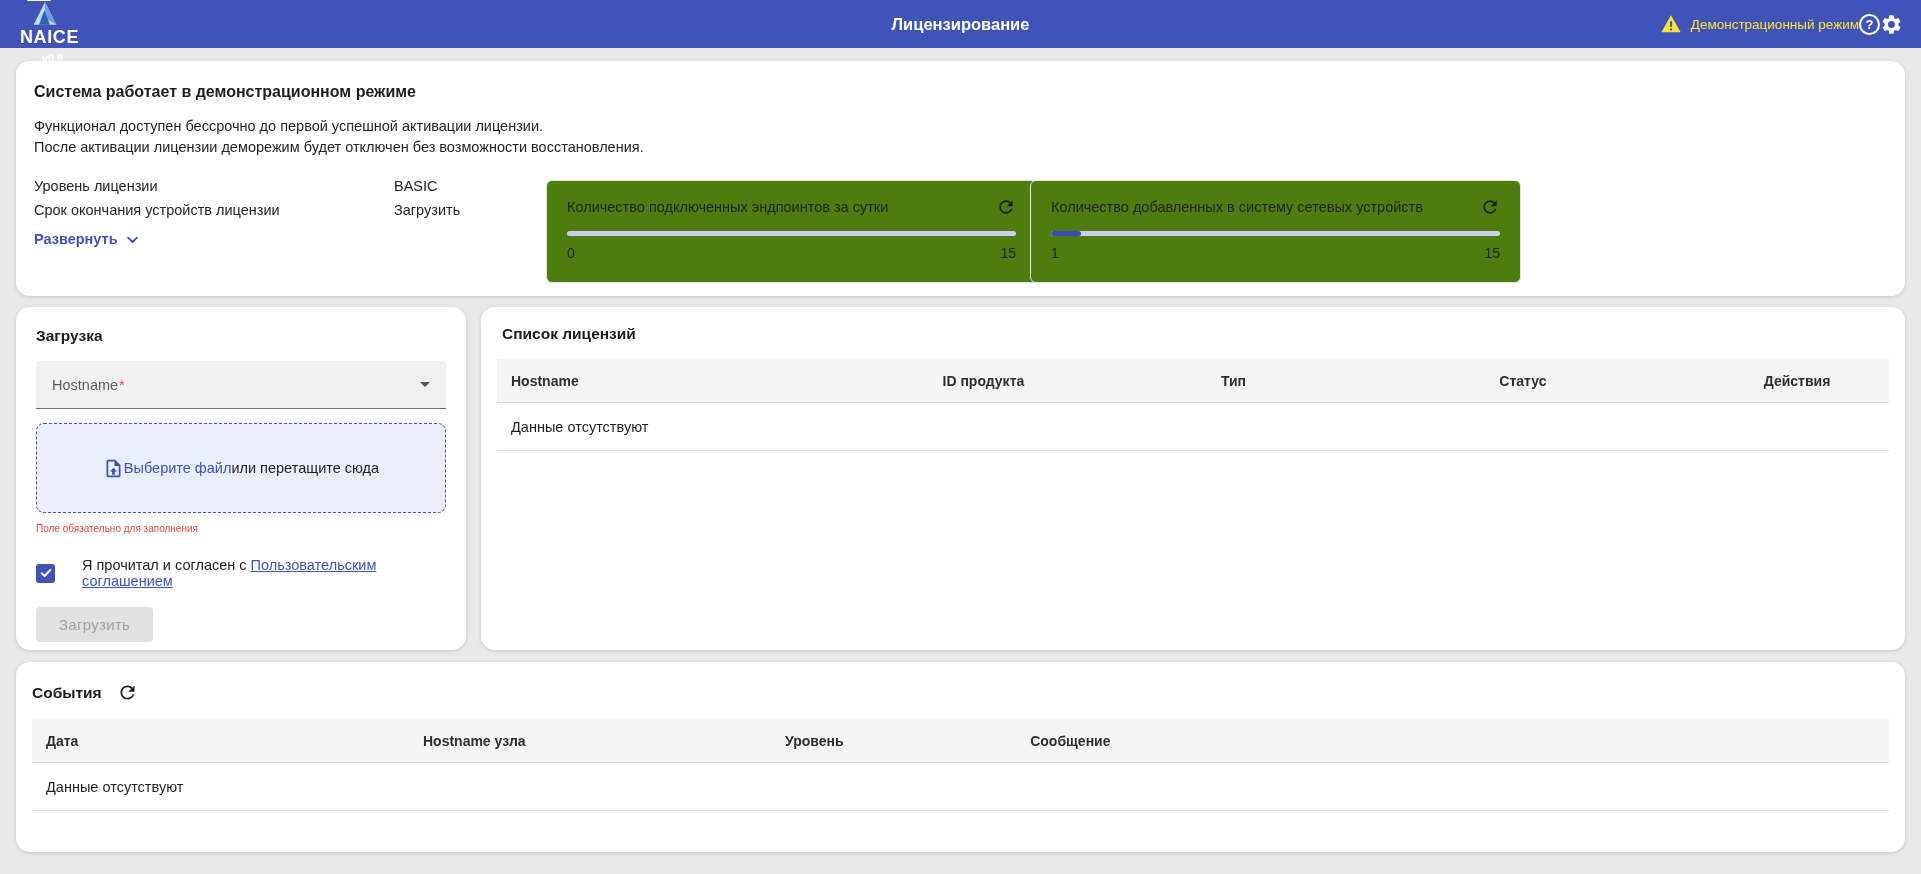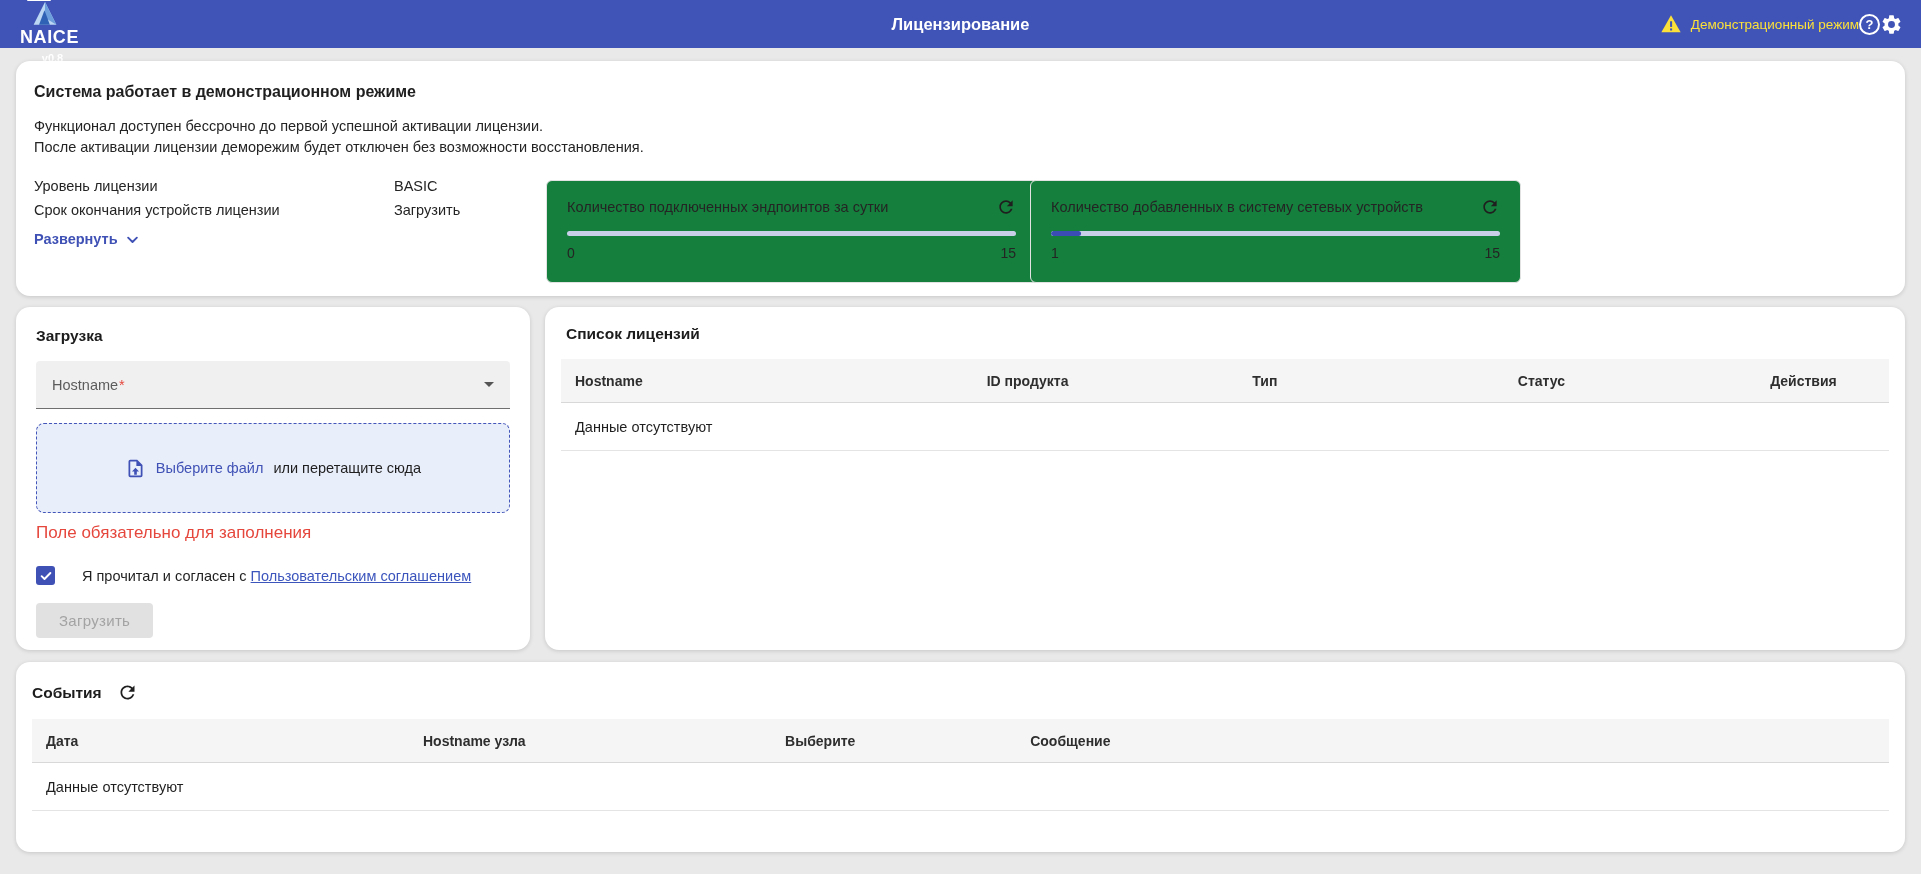--- a/index.html
+++ b/index.html
@@ -47,59 +47,59 @@
   .field-rows { margin-top: 16px; }
   .frow { display: flex; height: 24px; align-items: center; font-size: 14.5px; }
   .frow .flabel { width: 360px; color: #242424; }
   .frow .fvalue { color: #242424; }
   .expand-link {
     margin-top: 9px; display: inline-flex; align-items: center; gap: 7px;
     color: #3f51b5; font-size: 14.5px; font-weight: 600; cursor: pointer; text-decoration: none;
   }
   .stat-card {
     position: absolute; top: 119px; width: 491px; height: 103px;
-    border: 1px solid #e2e2e2; border-radius: 6px; background: #15803d;
+    border: 1px solid #e2e2e2; border-radius: 6px; background: #4d7c0f;
     padding: 16px 20px 0; box-shadow: none;
   }
   .stat-card.s0 { left: 530px; }
   .stat-card.s1 { left: 1014px; }
   .stat-head { display: flex; align-items: flex-start; justify-content: space-between; }
   .stat-title { font-size: 14.5px; color: #242424; padding-top: 2px; }
   .progress-track {
     margin-top: 14px; height: 5px; border-radius: 3px; background: #c9cfe9; overflow: hidden;
   }
   .progress-fill { height: 100%; background: #3b4cb5; border-radius: 3px; }
   .stat-scale { display: flex; justify-content: space-between; margin-top: 9px; font-size: 14px; color: #242424; }
   
   .row2 { display: flex; gap: 15px; margin-bottom: 12px; }
-  .upload-card { width: 514px; height: 343px; padding: 20px; }
+  .upload-card { width: 450px; height: 343px; padding: 20px; }
   .licenses-card { flex: 1; height: 343px; padding: 18px 16px; }
   .card-title { font-size: 15.5px; font-weight: bold; color: #1c1c1c; }
   
   .select-field {
     margin-top: 16px; height: 48px; background: #f0f0f0;
     border-radius: 4px 4px 0 0; border-bottom: 1px solid #6f6f6f;
     display: flex; align-items: center; padding: 0 16px; cursor: pointer;
   }
   .select-label { color: #5c5c5c; font-size: 14.5px; }
   .req-star { color: #e5473d; margin-left: 1px; }
   .caret-down {
     margin-left: auto; width: 0; height: 0;
     border-left: 5px solid transparent; border-right: 5px solid transparent;
     border-top: 5px solid #555;
   }
   
   .dropzone {
     margin-top: 14px; height: 90px; border: 1px dashed #4355b8; border-radius: 8px;
     background: #e9eefb; display: flex; align-items: center; justify-content: center;
-    gap: 10px; cursor: pointer;
+    cursor: pointer;
   }
   .dz-link { color: #3f51b5; font-size: 14.5px; cursor: pointer; }
   .dz-rest { color: #1f1f1f; font-size: 14.5px; }
-  .error-text { margin-top: 10px; font-size: 17px; color: #e5473d; }
+  .error-text { margin-top: 10px; font-size: 10px; color: #e5473d; }
   
   .agree-row { margin-top: 23px; display: flex; align-items: center; gap: 27px; }
   .checkbox {
     width: 19px; height: 19px; background: #3f51b5; border-radius: 3px;
     display: flex; align-items: center; justify-content: center; cursor: pointer; flex: none;
   }
   .agree-label { font-size: 14.5px; }
   .agree-label a { color: #3c55bd; }
   
   .submit-btn {
@@ -296,21 +296,21 @@
       <colgroup>
         <col style="width:20.3%">
           <col style="width:19.5%">
           <col style="width:13.2%">
           <col style="width:47%">
       </colgroup>
       <thead>
         <tr>
           <th>Дата</th>
           <th>Hostname узла</th>
-          <th>Выберите</th>
+          <th>Уровень</th>
           <th>Сообщение</th>
         </tr>
       </thead>
       <tbody>
         <tr>
           <td colspan="4">Данные отсутствуют</td>
         </tr>
       </tbody>
     </table>
   </section>

